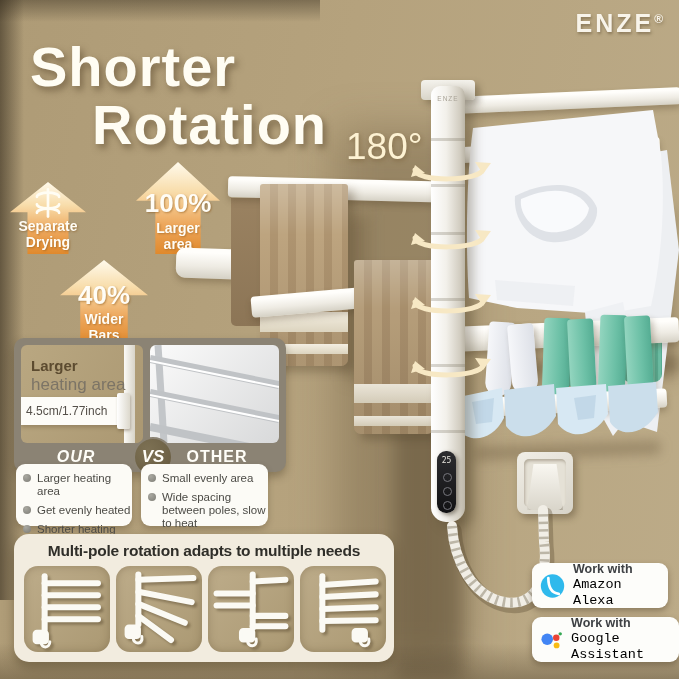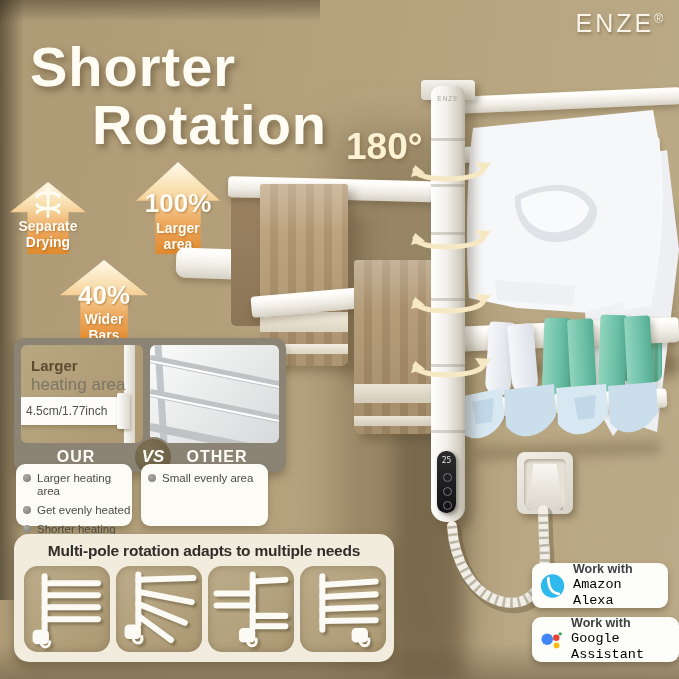--- a/index.html
+++ b/index.html
@@ -4,24 +4,24 @@
 <style>
   html,body{margin:0;padding:0;background:#8f8066;}
   #canvas{position:relative;width:679px;height:679px;overflow:hidden;
     font-family:"Liberation Sans",sans-serif;background:linear-gradient(100deg,#ae9b76 0%,#b5a27d 45%,#bcab88 100%);}
   .abs{position:absolute;}
   
   .sh{position:absolute;pointer-events:none;}
   
   .headline{position:absolute;font-weight:bold;font-size:56px;color:#fffdf3;
     text-shadow:3px 4px 7px rgba(92,74,46,.6);letter-spacing:1px;}
-  .brandlogo{position:absolute;top:9px;right:16px;font-weight:400;font-size:25px;color:#f8f4ea;
+  .brandlogo{position:absolute;top:9px;right:16px;font-weight:700;font-size:25px;color:#f8f4ea;
     letter-spacing:3px;text-shadow:1px 2px 3px rgba(92,74,46,.5);}
   .brandlogo sup{font-size:12px;letter-spacing:0;}
-  .deg{position:absolute;left:346px;top:126px;font-size:37px;font-weight:bold;color:#fdf2d3;
+  .deg{position:absolute;left:346px;top:126px;font-size:37px;font-weight:normal;color:#fdf2d3;
     text-shadow:1px 2px 4px rgba(110,85,45,.45);}
   
   .arrowbg{position:absolute;clip-path:polygon(50% 0%,100% 42%,77% 42%,77% 100%,23% 100%,23% 42%,0% 42%);
     background:linear-gradient(to bottom,#fffaec 0%,#f8ddab 32%,#eda75c 68%,#e0892c 100%);
     filter:drop-shadow(2px 3px 3px rgba(90,70,40,.35));}
   .arrowtxt{position:absolute;text-align:center;color:#fffdf6;text-shadow:1px 1px 2px rgba(140,90,30,.55);}
   .arrowtxt .pct{font-size:26px;font-weight:bold;line-height:26px;}
   .arrowtxt .lbl{font-size:14px;font-weight:bold;line-height:16px;}
   
   .bar{position:absolute;background:linear-gradient(to bottom,#fffefb 15%,#eeebe3 60%,#d5d1c5 100%);
@@ -224,21 +224,21 @@
     <div class="cmp-photo" style="left:136px;width:129px;background:linear-gradient(135deg,#fbfbfb,#d8d9da);">
       <svg width="129" height="98" viewBox="0 0 129 98">
         <line x1="8" y1="0" x2="14" y2="98" stroke="#c3c6c9" stroke-width="7"></line>
         <line x1="0" y1="14" x2="129" y2="40" stroke="#c0c3c6" stroke-width="8"></line>
         <line x1="0" y1="16" x2="129" y2="42" stroke="#ffffff" stroke-width="2"></line>
         <line x1="0" y1="48" x2="129" y2="74" stroke="#c0c3c6" stroke-width="8"></line>
         <line x1="0" y1="50" x2="129" y2="76" stroke="#ffffff" stroke-width="2"></line>
         <line x1="0" y1="82" x2="129" y2="108" stroke="#c0c3c6" stroke-width="8"></line>
       </svg>
     </div>
-    <div class="cmp-label" style="left:7px;width:110px;">OUR</div>
+    <div class="cmp-label" style="left:7px;width:110px;font-style:italic;">OUR</div>
     <div class="cmp-label" style="left:148px;width:110px;">OTHER</div>
     <div id="vsbadge">VS</div>
   </div>
 
   <div class="listbox" style="left:16px;top:464px;width:116px;height:62px;">
     <div class="li">
         <span class="dot"></span>
         <span>Larger heating area</span>
       </div>
     <div class="li">
@@ -247,20 +247,24 @@
       </div>
     <div class="li">
         <span class="dot"></span>
         <span>Shorter heating time</span>
       </div>
   </div>
   <div class="listbox" style="left:141px;top:464px;width:127px;height:62px;">
     <div class="li">
         <span class="dot"></span>
         <span>Small evenly area</span>
+      </div>
+    <div class="li">
+        <span class="dot"></span>
+        <span>Wide spacing between poles, slow to heat</span>
       </div>
   </div>
 
   <div id="multipanel">
     <div id="multititle">Multi-pole rotation adapts to multiple needs</div>
     <div class="thumb" style="left:10px;">
       <svg viewBox="0 0 100 100">
           <g class="rack">
         <line x1="24" y1="12" x2="24" y2="74"></line>
         <line x1="24" y1="20" x2="86" y2="20"></line>

